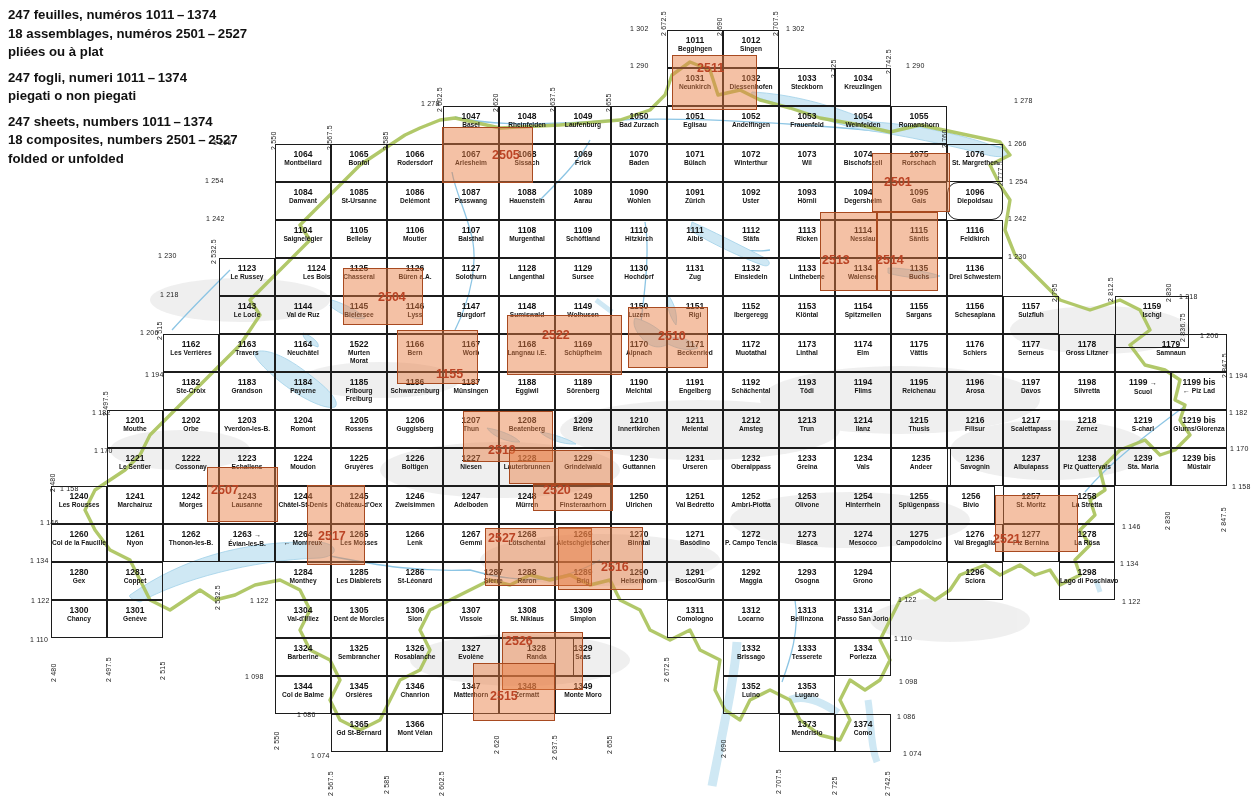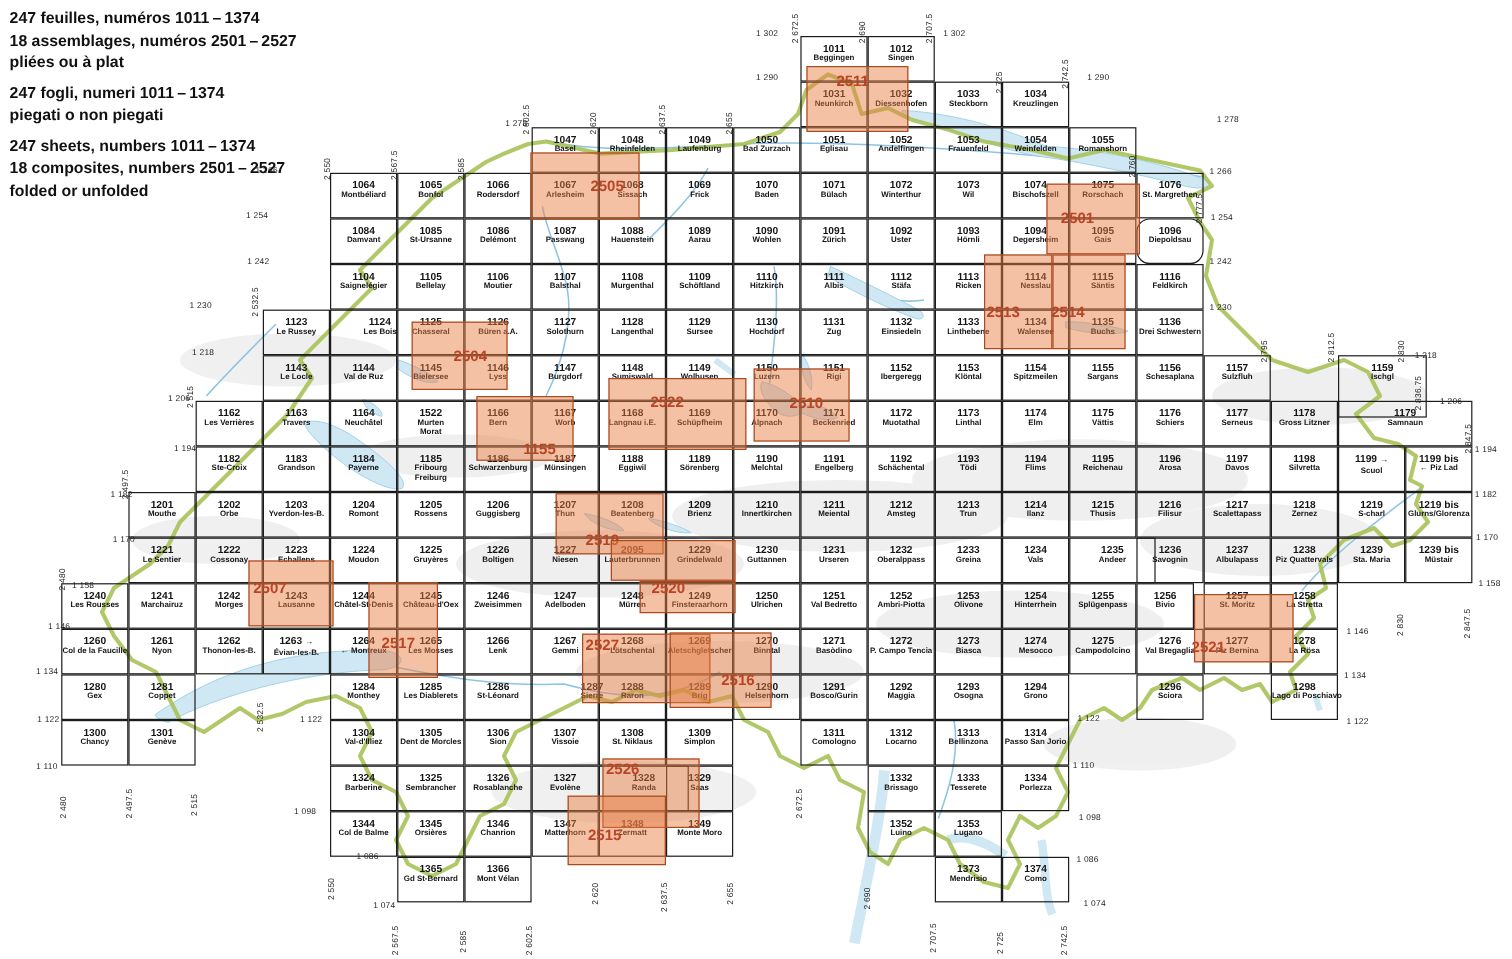--- a/index.html
+++ b/index.html
@@ -662,21 +662,21 @@
       </div>
       <div class="cell" style="left: 387px; top: 448px; width: 56px; height: 38px;">
         <div class="num">1226</div>
         <div class="nm">Boltigen</div>
       </div>
       <div class="cell" style="left: 443px; top: 448px; width: 56px; height: 38px;">
         <div class="num">1227</div>
         <div class="nm">Niesen</div>
       </div>
       <div class="cell" style="left: 499px; top: 448px; width: 56px; height: 38px;">
-        <div class="num">2095</div>
+        <div class="num">1228</div>
         <div class="nm">Lauterbrunnen</div>
       </div>
       <div class="cell" style="left: 555px; top: 448px; width: 56px; height: 38px;">
         <div class="num">1229</div>
         <div class="nm">Grindelwald</div>
       </div>
       <div class="cell" style="left: 611px; top: 448px; width: 56px; height: 38px;">
         <div class="num">1230</div>
         <div class="nm">Guttannen</div>
       </div>
@@ -689,21 +689,21 @@
         <div class="nm">Oberalppass</div>
       </div>
       <div class="cell" style="left: 779px; top: 448px; width: 56px; height: 38px;">
         <div class="num">1233</div>
         <div class="nm">Greina</div>
       </div>
       <div class="cell" style="left: 835px; top: 448px; width: 56px; height: 38px;">
         <div class="num">1234</div>
         <div class="nm">Vals</div>
       </div>
-      <div class="cell" style="left: 891px; top: 448px; width: 72px; height: 38px;">
+      <div class="cell" style="left: 891px; top: 448px; width: 60px; height: 38px;">
         <div class="num">1235</div>
         <div class="nm">Andeer</div>
       </div>
       <div class="cell" style="left: 947px; top: 448px; width: 56px; height: 38px;">
         <div class="num">1236</div>
         <div class="nm">Savognin</div>
       </div>
       <div class="cell" style="left: 1003px; top: 448px; width: 56px; height: 38px;">
         <div class="num">1237</div>
         <div class="nm">Albulapass</div>

